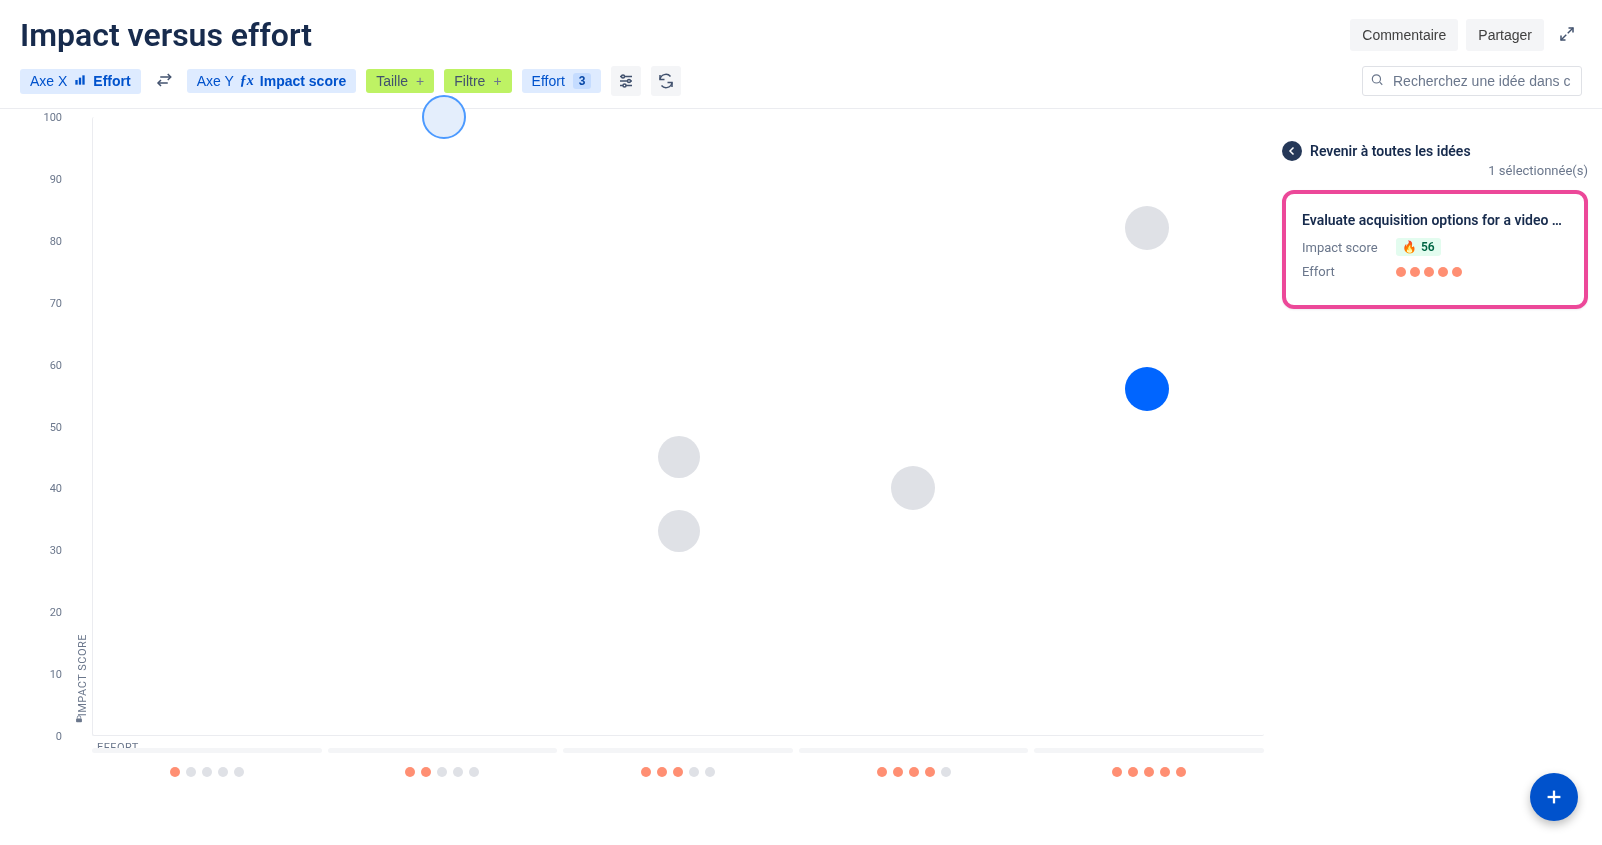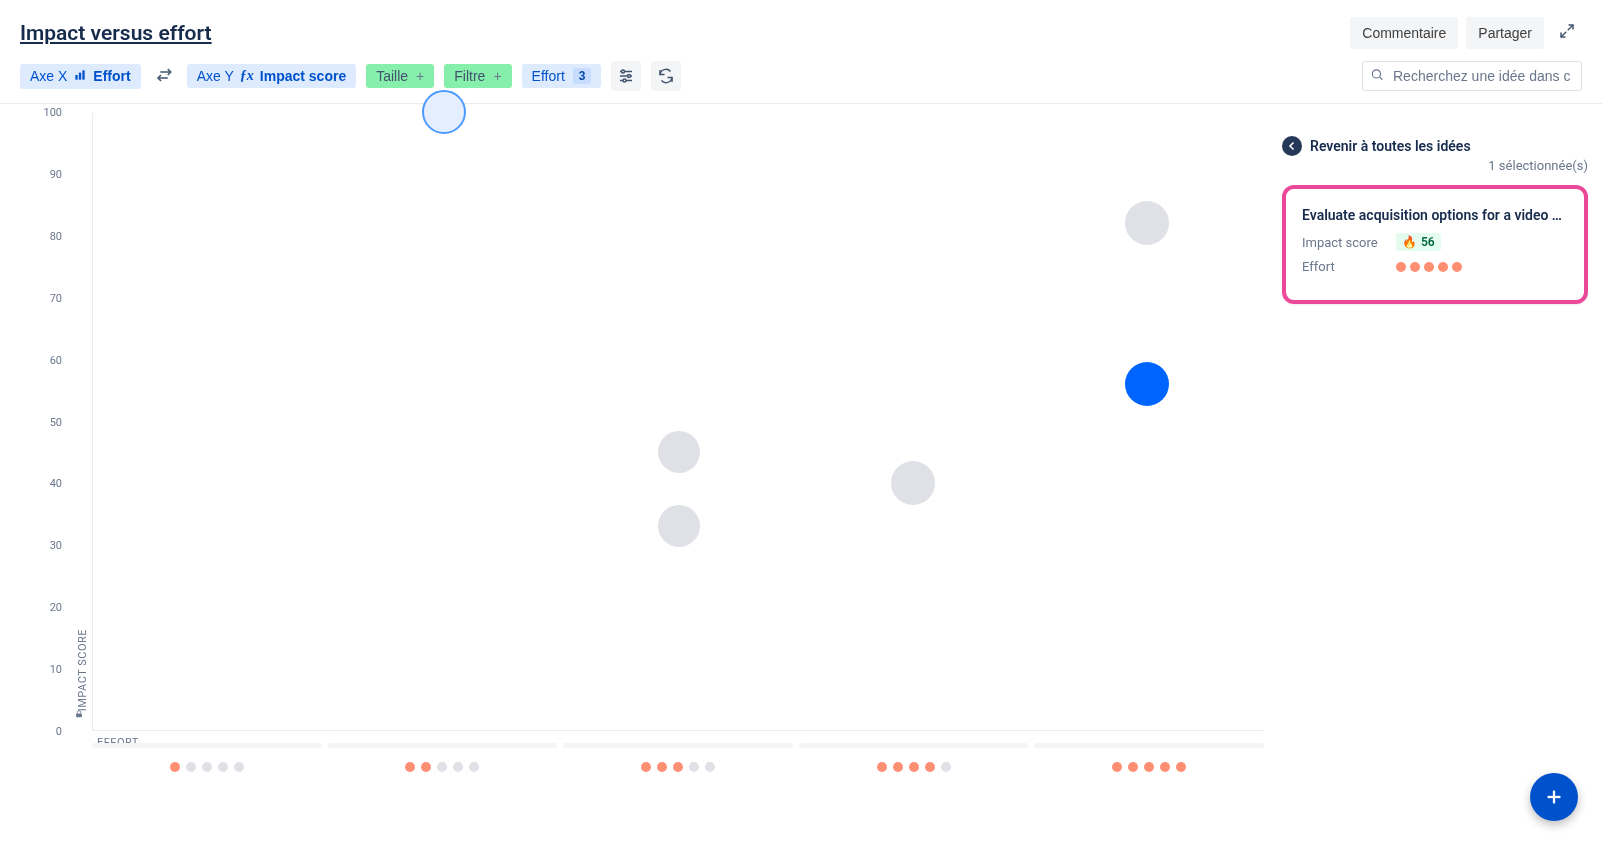--- a/index.html
+++ b/index.html
@@ -1,30 +1,30 @@
 <!DOCTYPE html>
 <html><head>
 <meta charset="utf-8">
 <style>
 * { box-sizing: border-box; margin: 0; padding: 0; }
 body { font-family: -apple-system, BlinkMacSystemFont, "Segoe UI", Roboto, Helvetica, Arial, sans-serif; color: #172B4D; background: #fff; width: 1602px; height: 845px; overflow: hidden; position: relative; }
 
 
 .header { display: flex; align-items: center; justify-content: space-between; padding: 16px 20px 12px 20px; }
-.page-title { font-size: 21px; font-weight: 600; color: #172B4D; text-decoration: underline; }
+.page-title { font-size: 32px; font-weight: 600; color: #172B4D; }
 .header-right { display: flex; align-items: center; gap: 8px; }
 .hdr-btn { background: #F4F5F7; border: none; border-radius: 3px; padding: 8px 12px; font-size: 14px; color: #404040; cursor: pointer; display: inline-flex; align-items: center; gap: 6px; }
 .expand-icon { padding: 6px; background: none; border: none; cursor: pointer; color: #42526E; }
 
 
 .toolbar { display: flex; align-items: center; justify-content: space-between; padding: 0 20px 12px 20px; border-bottom: 1px solid #EBECF0; }
 .toolbar-left { display: flex; align-items: center; gap: 10px; }
 .pill { display: inline-flex; align-items: center; gap: 6px; border-radius: 3px; padding: 4px 10px; font-size: 14px; cursor: pointer; border: none; }
 .pill.blue { background: #DEEBFF; color: #0052CC; }
-.pill.gray { background: #86efac; color: #42526E; }
+.pill.gray { background: #bef264; color: #42526E; }
 .pill .lbl-strong { font-weight: 600; }
 .pill .plus-badge { color: #6B778C; margin-left: 2px; }
 .pill .count-badge { background: #C5DCFF; color: #0747A6; border-radius: 3px; padding: 1px 6px; font-size: 12px; font-weight: 600; margin-left: 2px; }
 .swap-btn { background: none; border: none; padding: 4px; cursor: pointer; color: #42526E; }
 .icon-btn { background: #F4F5F7; border: none; border-radius: 3px; padding: 6px; cursor: pointer; color: #42526E; display:inline-flex; align-items:center; }
 .search-wrap { position: relative; }
 .search-input { width: 220px; padding: 6px 10px 6px 30px; border: 1px solid #DFE1E6; border-radius: 3px; font-size: 14px; color: #6B778C; background: #fff; }
 .search-input::placeholder { color: #6B778C; }
 .search-wrap .si { position: absolute; left: 8px; top: 50%; transform: translateY(-50%); color: #6B778C; }
 

